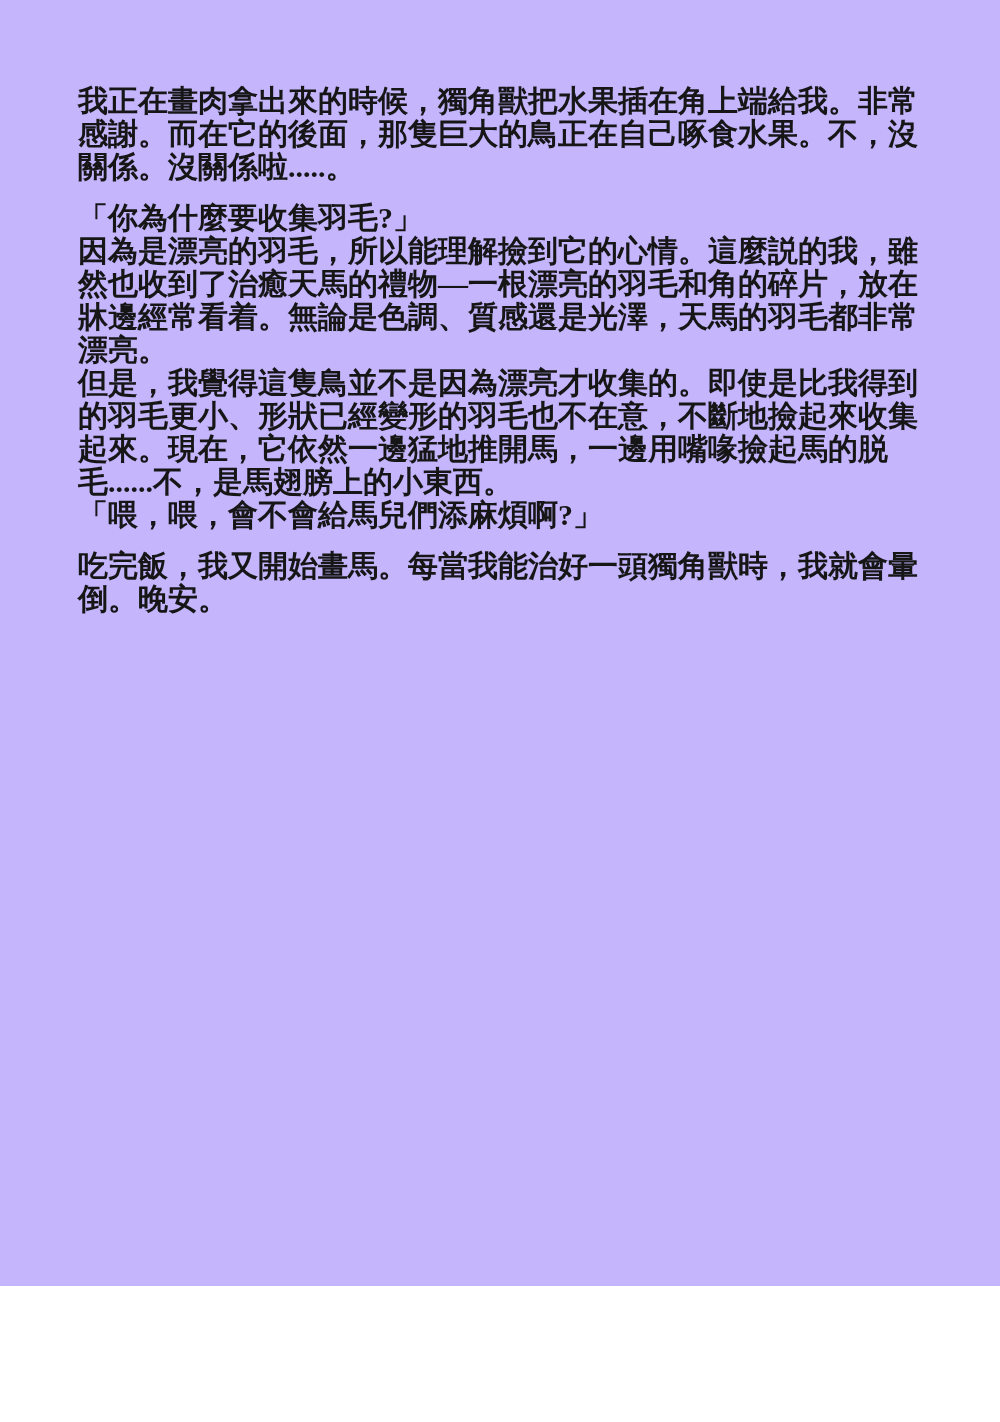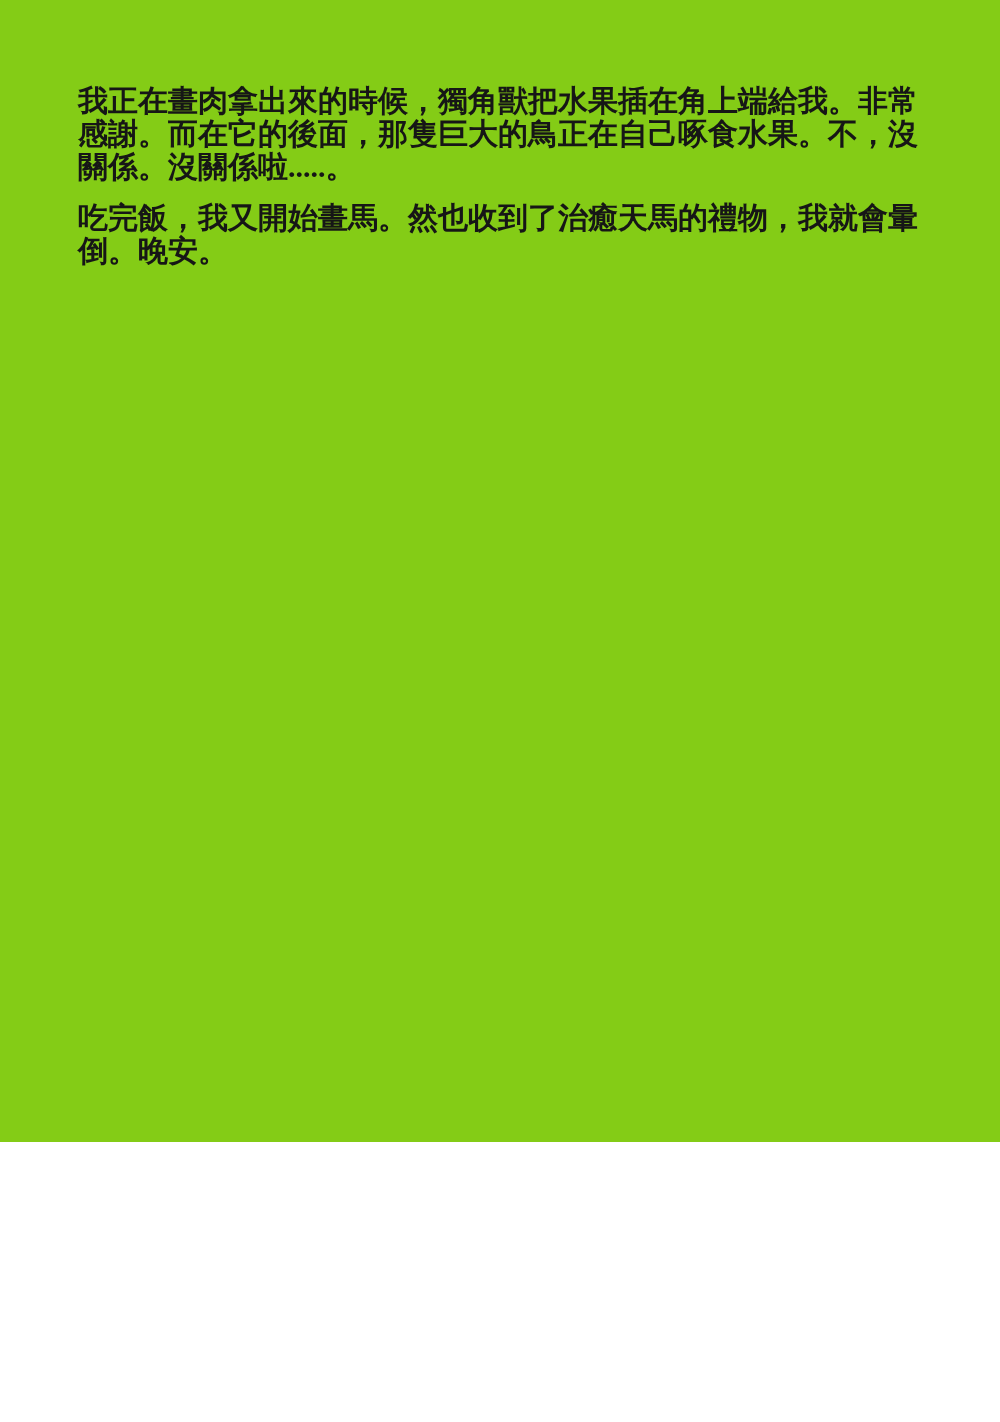--- a/index.html
+++ b/index.html
@@ -3,22 +3,22 @@
 <meta charset="utf-8">
 <style>
   html, body {
     margin: 0;
     padding: 0;
     background: #ffffff;
   }
   .page {
     position: relative;
     width: 1000px;
-    height: 1142px;
-    background: #84cc16;
+    height: 1286px;
+    background: #c4b5fd;
     overflow: hidden;
     font-family: "Liberation Serif", serif;
   }
   .novel-text {
     position: absolute;
     left: 78px;
     top: 84px;
     width: 858px;
     color: #161616;
     font-size: 30px;
@@ -56,21 +56,31 @@
 </style>
 </head>
 <body>
 
 <div class="page">
 
   <div class="novel-text">
     <p>我正在畫肉拿出來的時候，獨角獸把水果插在角上端給我。非常
 感謝。而在它的後面，那隻巨大的鳥正在自己啄食水果。不，沒
 關係。沒關係啦.....。</p>
-    <p>吃完飯，我又開始畫馬。然也收到了治癒天馬的禮物，我就會暈
+    <p>「你為什麼要收集羽毛?」
+因為是漂亮的羽毛，所以能理解撿到它的心情。這麼説的我，雖
+然也收到了治癒天馬的禮物—一根漂亮的羽毛和角的碎片，放在
+牀邊經常看着。無論是色調、質感還是光澤，天馬的羽毛都非常
+漂亮。
+但是，我覺得這隻鳥並不是因為漂亮才收集的。即使是比我得到
+的羽毛更小、形狀已經變形的羽毛也不在意，不斷地撿起來收集
+起來。現在，它依然一邊猛地推開馬，一邊用嘴喙撿起馬的脱
+毛......不，是馬翅膀上的小東西。
+「喂，喂，會不會給馬兒們添麻煩啊?」</p>
+    <p>吃完飯，我又開始畫馬。每當我能治好一頭獨角獸時，我就會暈
 倒。晚安。</p>
   </div>
 
   <div class="footer">
     <span class="page-number">185</span>
     <span class="running-title">書き下ろし小説</span>
   </div>
 
 </div>
 

